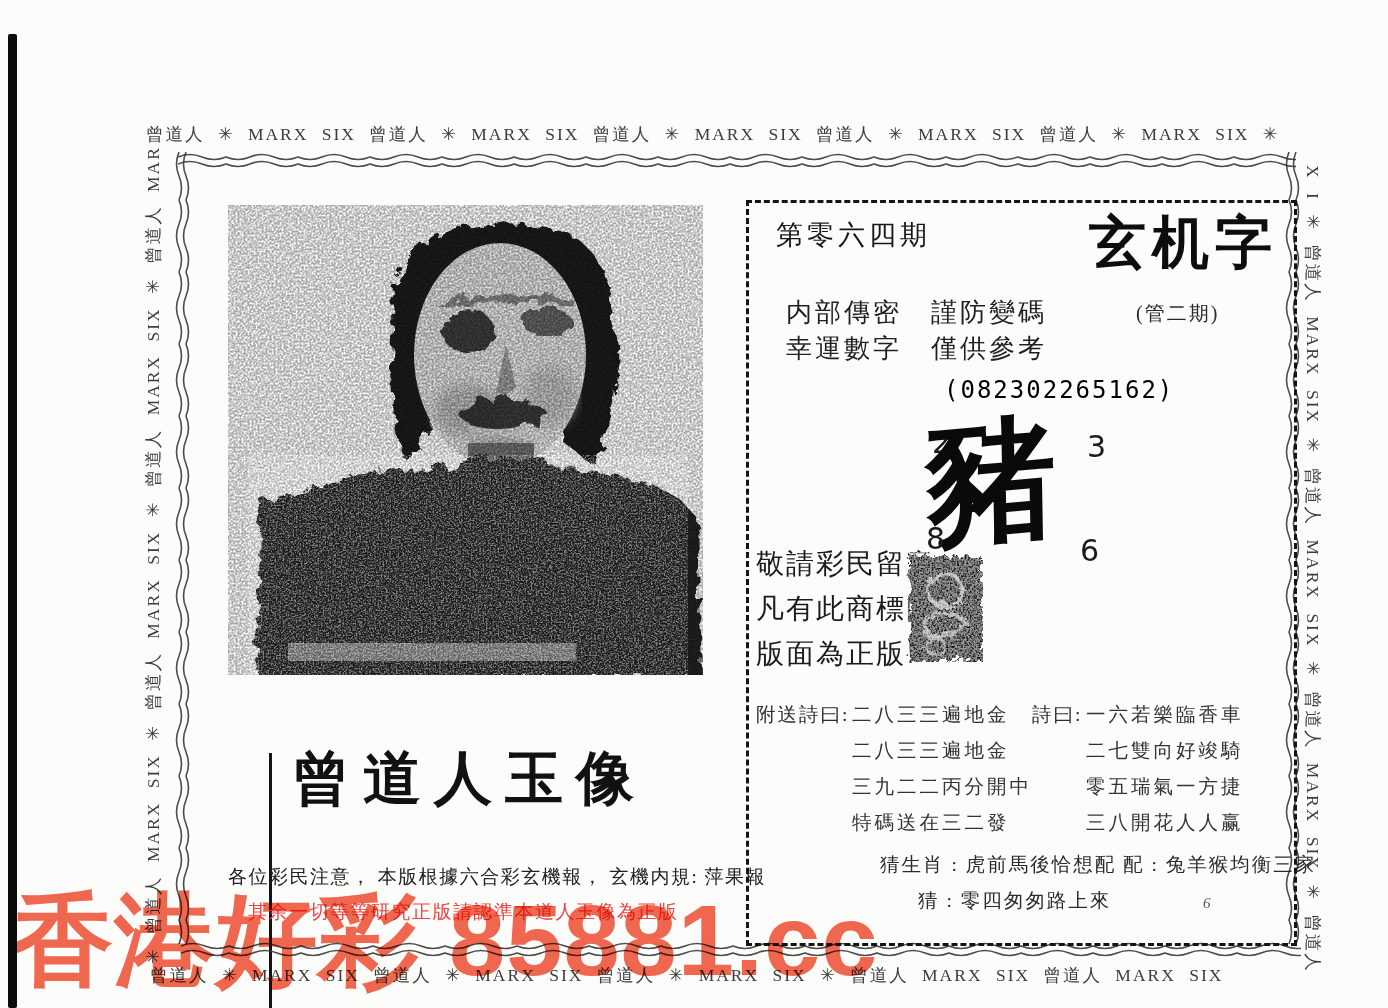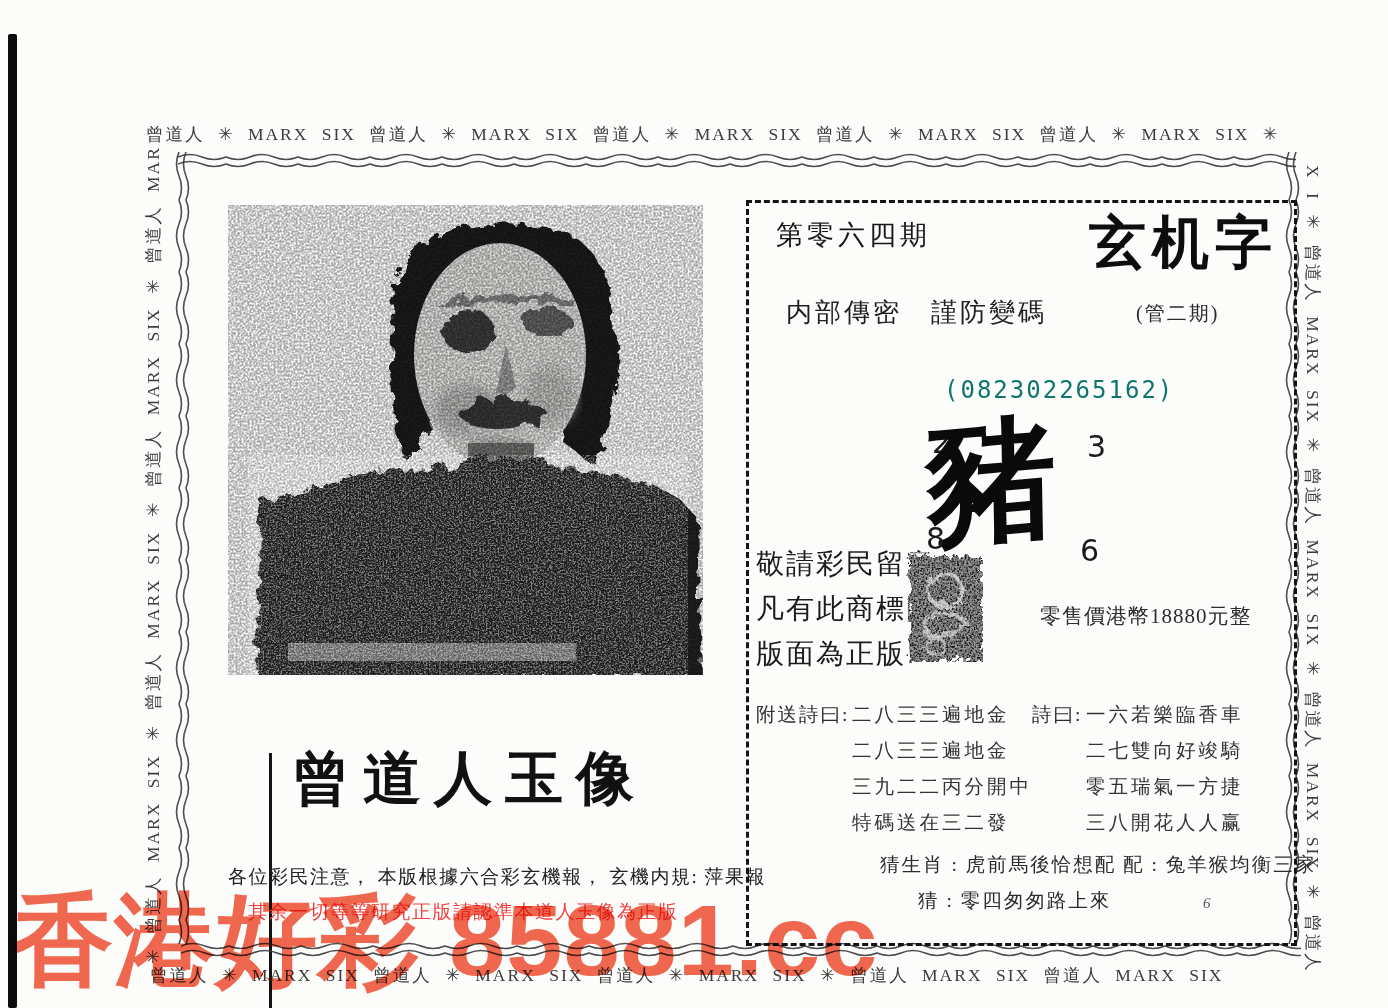--- a/index.html
+++ b/index.html
@@ -25,21 +25,21 @@
            color:#111;white-space:nowrap;}
   .notice1{position:absolute;left:228px;top:864px;font-size:19px;letter-spacing:1.5px;color:#222;white-space:nowrap;}
   .notice2{position:absolute;left:248px;top:899px;font-size:19px;letter-spacing:1.5px;color:#ef4444;white-space:nowrap;}
   
   .panel{position:absolute;left:746px;top:200px;width:545px;height:740px;border:3px dashed #141414;background:transparent;}
   .panel .abs{position:absolute;white-space:nowrap;}
   .issue{left:27px;top:14px;font-size:27px;letter-spacing:4px;color:#161616;}
   .title{right:16px;top:2px;font-size:57px;font-weight:bold;letter-spacing:6px;color:#0d0d0d;}
   .subtitle{left:387px;top:97px;font-size:20px;letter-spacing:2px;color:#2a2a2a;}
   .notes{left:37px;font-size:26px;letter-spacing:3px;color:#1f1f1f;}
-  .serial{left:195px;top:173px;font-size:24px;letter-spacing:2px;font-family:"DejaVu Sans Mono",monospace;color:#0f766e;}
+  .serial{left:195px;top:173px;font-size:24px;letter-spacing:2px;font-family:"DejaVu Sans Mono",monospace;color:#000000;}
   .zchar{left:176px;top:214px;font-size:132px;font-weight:bold;line-height:1;color:#0a0a0a;
          transform:rotate(-5deg) skewX(-4deg);font-family:"Liberation Serif",serif;}
   .znum{font-size:30px;color:#1a1a1a;font-family:"DejaVu Sans",sans-serif;}
   .auth{left:7px;font-size:28px;letter-spacing:2px;color:#1b1b1b;}
   .stamp{left:156px;top:349px;width:78px;height:110px;}
   .price{left:291px;top:399px;font-size:21px;letter-spacing:1px;color:#2c2c2c;}
   .poemlabel{font-size:19.5px;letter-spacing:2px;color:#2e2e2e;}
   .poemline{font-size:19.5px;letter-spacing:3px;color:#333;}
   .guess{font-size:19.5px;letter-spacing:2px;color:#2b2b2b;}
   .stray{left:454px;top:692px;font-size:15px;color:#555;font-style:italic;}
@@ -128,20 +128,21 @@
   <div class="caption">曾道人玉像</div>
 
   <div class="notice1">各位彩民注意， 本版根據六合彩玄機報， 玄機内規: 萍果報</div>
   <div class="notice2">其余一切等等研究正版請認準本道人玉像為正版</div>
 
   <div class="panel">
     <div class="abs issue">第零六四期</div>
     <div class="abs title">玄机字</div>
     <div class="abs subtitle">(管二期)</div>
     <div class="abs notes" style="top:92px;">内部傳密　謹防變碼</div>
+    <div class="abs notes" style="top:128px;">幸運數字　僅供參考</div>
     <div class="abs serial">(082302265162)</div>
 
     <div class="abs znum" style="left:183px;top:222px;">2</div>
     <div class="abs znum" style="left:338px;top:226px;">3</div>
     <div class="abs zchar">豬</div>
     <div class="abs znum" style="left:177px;top:318px;">8</div>
     <div class="abs znum" style="left:331px;top:330px;">6</div>
 
     <div class="abs auth" style="top:342px;">敬請彩民留意</div>
     <div class="abs auth" style="top:387px;">凡有此商標的</div>
@@ -160,21 +161,20 @@
           </filter>
         </defs>
         <rect x="3" y="3" width="72" height="104" fill="#191918" filter="url(#stampRough)"></rect>
         <circle cx="38" cy="36" r="17" fill="none" stroke="#cfcfcc" stroke-width="4" opacity="0.75" filter="url(#stampRough)"></circle>
         <path d="M16,66 Q38,52 60,68 Q44,84 22,82 Z" fill="none" stroke="#c5c5c2" stroke-width="4" opacity="0.7" filter="url(#stampRough)"></path>
         <circle cx="28" cy="92" r="9" fill="none" stroke="#c5c5c2" stroke-width="3.5" opacity="0.65" filter="url(#stampRough)"></circle>
         <rect x="3" y="3" width="72" height="104" filter="url(#stampSpk)" opacity="0.55"></rect>
       </svg>
     </div>
 
-    <div class="abs price">零售價港幣18880元整</div>
 
     <div class="abs poemlabel" style="left:7px;top:498px;">附送詩曰:</div>
     <div class="abs poemline" style="left:103px;top:498px;">二八三三遍地金</div>
     <div class="abs poemline" style="left:103px;top:534px;">二八三三遍地金</div>
     <div class="abs poemline" style="left:103px;top:570px;">三九二二丙分開中</div>
     <div class="abs poemline" style="left:103px;top:606px;">特碼送在三二發</div>
 
     <div class="abs poemlabel" style="left:283px;top:498px;">詩曰:</div>
     <div class="abs poemline" style="left:337px;top:498px;">一六若樂臨香車</div>
     <div class="abs poemline" style="left:337px;top:534px;">二七雙向好竣騎</div>

